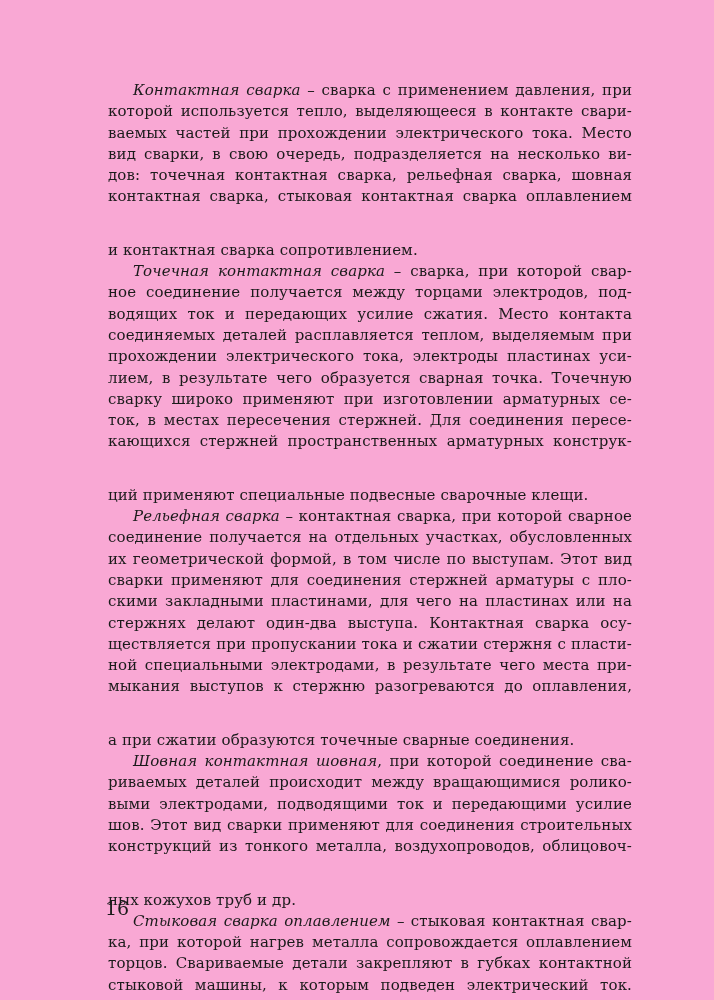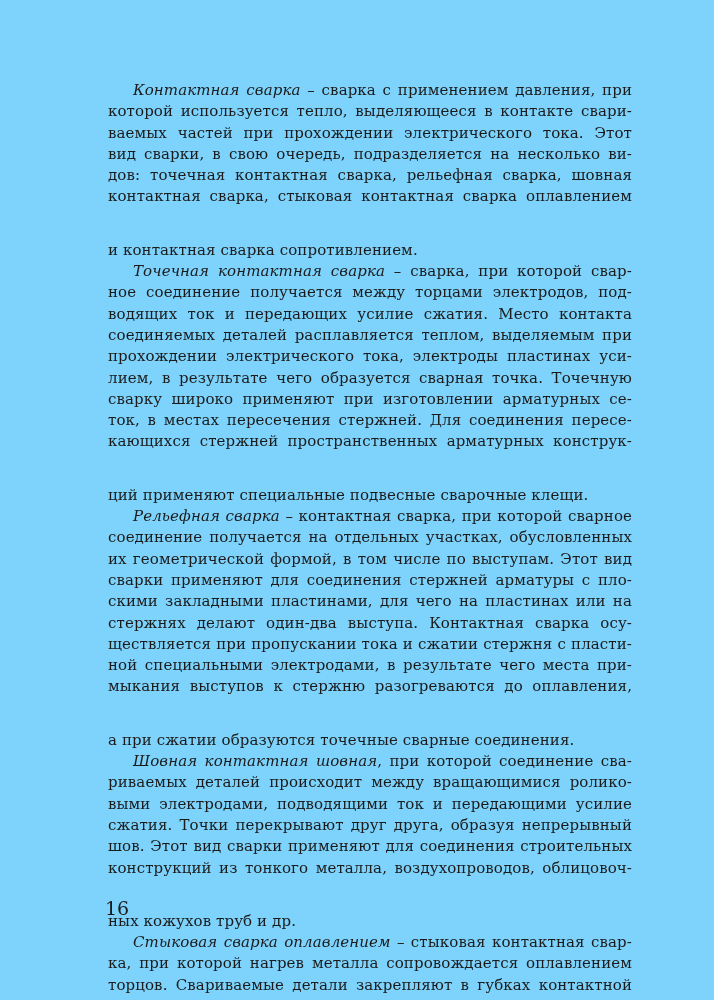--- a/index.html
+++ b/index.html
@@ -4,21 +4,21 @@
 <style>
   html, body {
     margin: 0;
     padding: 0;
     background: #ffffff;
   }
   .page {
     position: relative;
     width: 714px;
     height: 1000px;
-    background: #7dd3fc;
+    background: #f9a8d4;
     overflow: hidden;
     font-family: "DejaVu Serif", "Liberation Serif", serif;
     color: #1b1b1b;
   }
   .text-block {
     position: absolute;
     left: 108px;
     top: 80px;
     width: 524px;
   }
@@ -53,21 +53,21 @@
   }
 </style>
 </head>
 <body>
 
 <div class="page">
   <div class="text-block" id="text-block">
       <div class="para">
         <div class="ln first"><span class="lead">Контактная сварка</span> – сварка с применением давления, при</div>
         <div class="ln">которой используется тепло, выделяющееся в контакте свари-</div>
-        <div class="ln">ваемых частей при прохождении электрического тока. Этот</div>
+        <div class="ln">ваемых частей при прохождении электрического тока. Место</div>
         <div class="ln">вид сварки, в свою очередь, подразделяется на несколько ви-</div>
         <div class="ln">дов: точечная контактная сварка, рельефная сварка, шовная</div>
         <div class="ln">контактная сварка, стыковая контактная сварка оплавлением</div>
         <div class="ln last">и контактная сварка сопротивлением.</div>
       </div>
       <div class="para">
         <div class="ln first"><span class="lead">Точечная контактная сварка</span> – сварка, при которой свар-</div>
         <div class="ln">ное соединение получается между торцами электродов, под-</div>
         <div class="ln">водящих ток и передающих усилие сжатия. Место контакта</div>
         <div class="ln">соединяемых деталей расплавляется теплом, выделяемым при</div>
@@ -87,21 +87,20 @@
         <div class="ln">стержнях делают один-два выступа. Контактная сварка осу-</div>
         <div class="ln">ществляется при пропускании тока и сжатии стержня с пласти-</div>
         <div class="ln">ной специальными электродами, в результате чего места при-</div>
         <div class="ln">мыкания выступов к стержню разогреваются до оплавления,</div>
         <div class="ln last">а при сжатии образуются точечные сварные соединения.</div>
       </div>
       <div class="para">
         <div class="ln first"><span class="lead">Шовная контактная шовная</span>, при которой соединение сва-</div>
         <div class="ln">риваемых деталей происходит между вращающимися ролико-</div>
         <div class="ln">выми электродами, подводящими ток и передающими усилие</div>
-        <div class="ln">сжатия. Точки перекрывают друг друга, образуя непрерывный</div>
         <div class="ln">шов. Этот вид сварки применяют для соединения строительных</div>
         <div class="ln">конструкций из тонкого металла, воздухопроводов, облицовоч-</div>
         <div class="ln last">ных кожухов труб и др.</div>
       </div>
       <div class="para">
         <div class="ln first"><span class="lead">Стыковая сварка оплавлением</span> – стыковая контактная свар-</div>
         <div class="ln">ка, при которой нагрев металла сопровождается оплавлением</div>
         <div class="ln">торцов. Свариваемые детали закрепляют в губках контактной</div>
         <div class="ln">стыковой машины, к которым подведен электрический ток.</div>
       </div>

